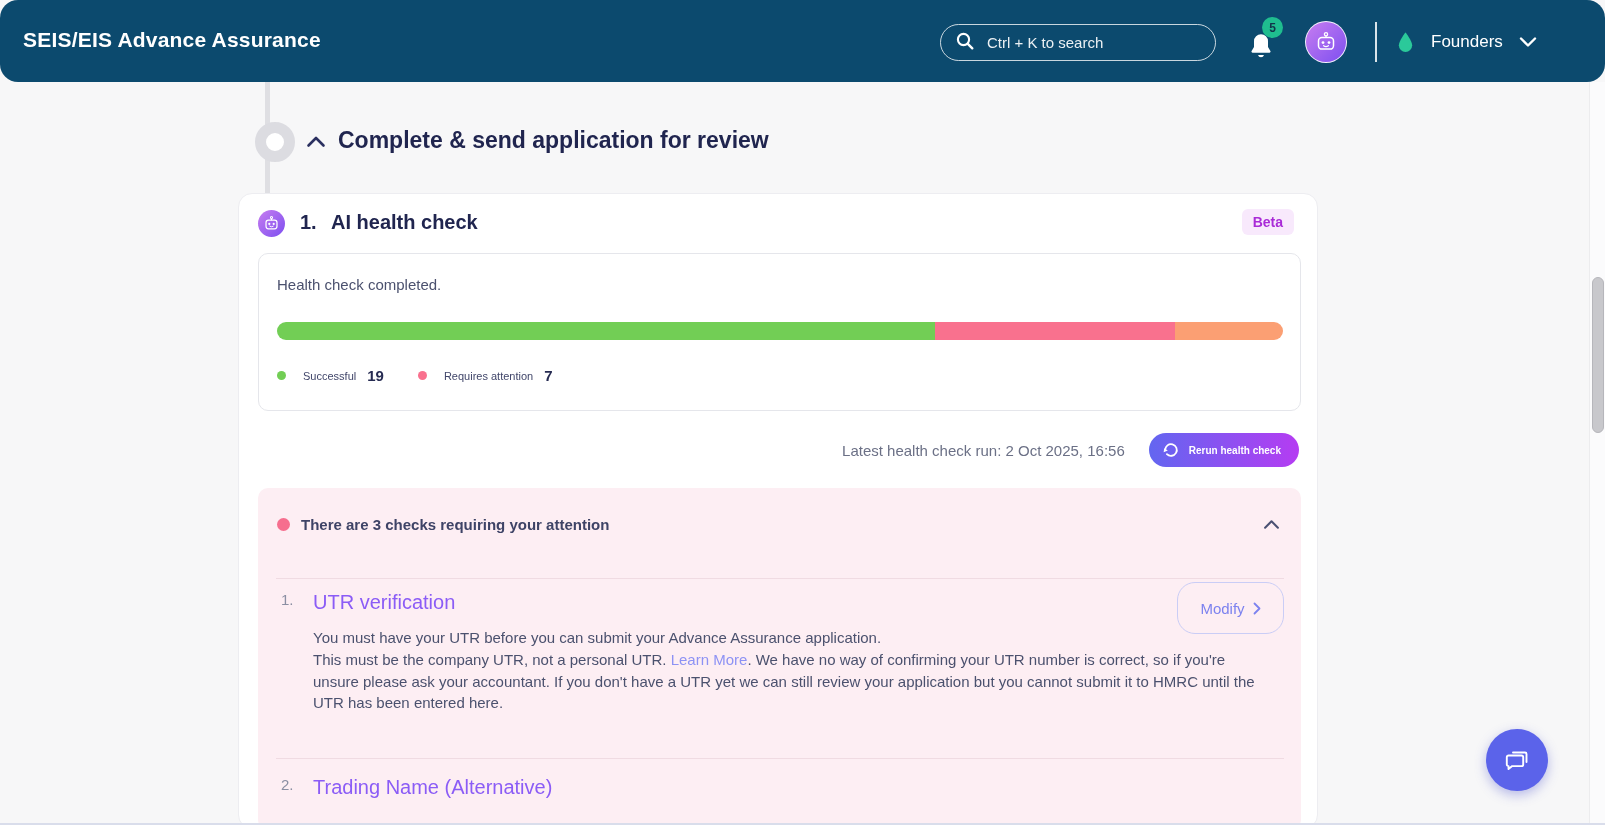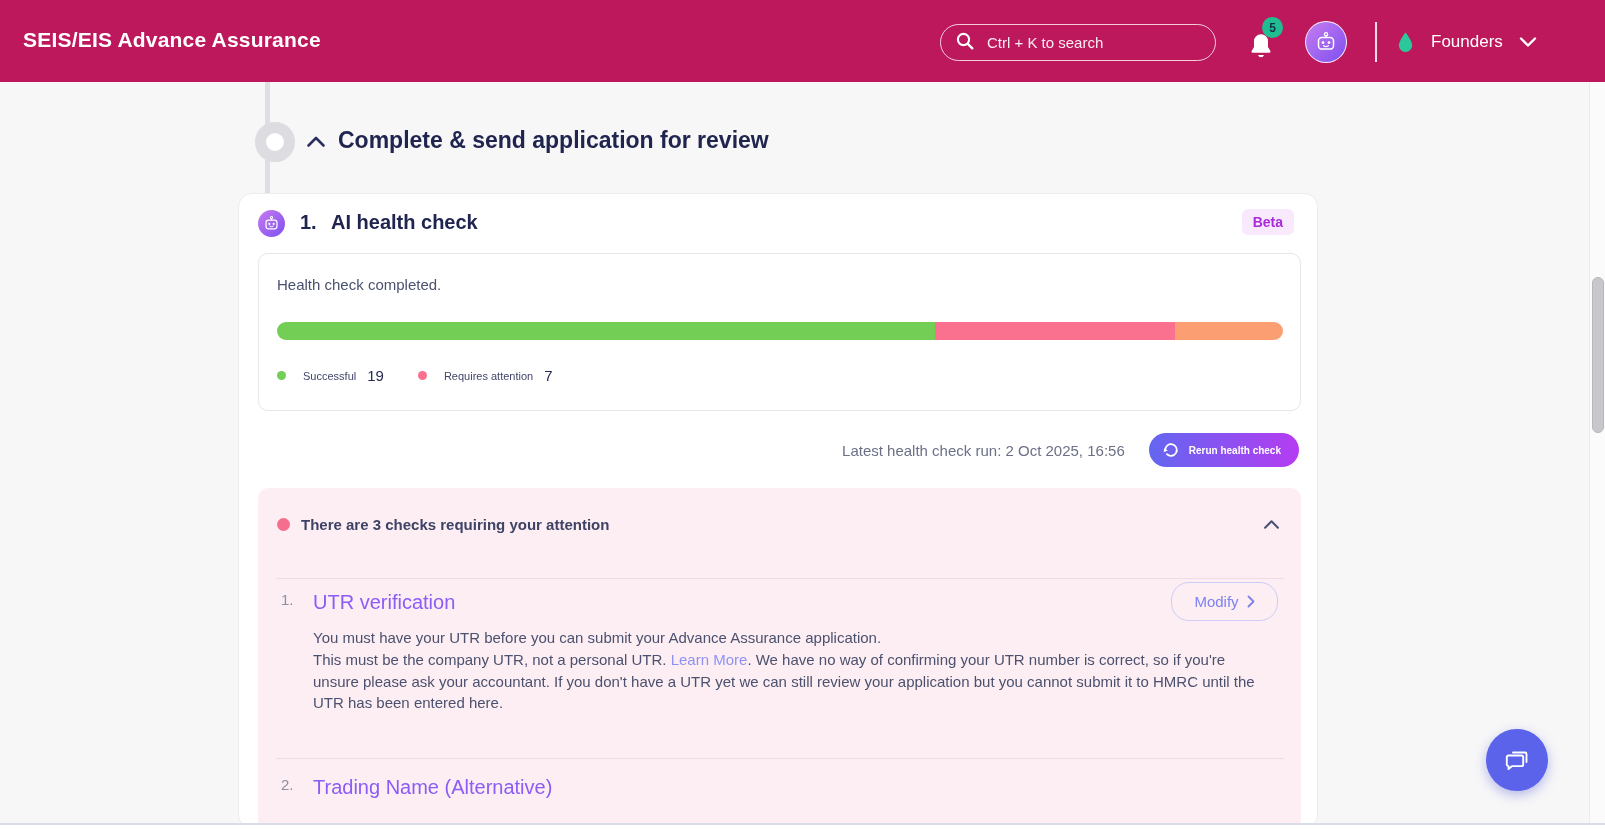--- a/index.html
+++ b/index.html
@@ -1,21 +1,21 @@
 <!DOCTYPE html>
 <html><head>
 <meta charset="utf-8">
 <style>
   * { margin:0; padding:0; box-sizing:border-box; }
   html,body { width:1605px; height:829px; overflow:hidden; }
   body { font-family:"Liberation Sans", sans-serif; background:#f7f7f8; position:relative; }
   .app { position:absolute; inset:0; }
 
   
-  .header { position:absolute; left:0; top:0; width:1605px; height:82px; background:#be185d; }
+  .header { position:absolute; left:0; top:0; width:1605px; height:82px; background:#0c4a6e;border-radius:18px; }
   .app-title { position:absolute; left:23px; top:28px; color:#ffffff; font-size:21px; font-weight:bold; letter-spacing:0.2px; }
   .search-pill { position:absolute; left:940px; top:24px; width:276px; height:37px; border:1px solid rgba(255,255,255,0.78); border-radius:19px; display:flex; align-items:center; padding:0 14px; gap:12px; }
   .search-pill input { flex:1; background:transparent; border:none; outline:none; color:#ffffff; font-size:15px; font-family:"Liberation Sans", sans-serif; }
   .search-pill input::placeholder { color:rgba(255,255,255,0.92); }
   .bell-wrap { position:absolute; left:1243px; top:25px; width:40px; height:40px; cursor:pointer; }
   .badge { position:absolute; left:19px; top:-8px; min-width:21px; height:21px; border-radius:50%; background:#1fbd8f; color:#12344a; font-size:12px; font-weight:bold; display:flex; align-items:center; justify-content:center; }
   .avatar { position:absolute; left:1305px; top:21px; width:42px; height:42px; border-radius:50%; background:linear-gradient(135deg,#c77df0,#7d4ff0); border:1.5px solid rgba(255,255,255,0.9); display:flex; align-items:center; justify-content:center; cursor:pointer; }
   .hdr-divider { position:absolute; left:1375px; top:22px; width:2px; height:40px; background:rgba(255,255,255,0.85); }
   .account { position:absolute; left:1396px; top:22px; height:40px; display:flex; align-items:center; gap:16px; cursor:pointer; }
   .account-name { color:#ffffff; font-size:17px; }
@@ -37,35 +37,35 @@
   .health-status { position:absolute; left:18px; top:22px; font-size:15px; color:#4b516e; }
   .progress { position:absolute; left:18px; top:68px; width:1006px; height:18px; border-radius:9px; overflow:hidden; display:flex; }
   .seg { height:100%; }
   .seg-green { background:#72ce55; }
   .seg-pink { background:#f9718e; }
   .seg-orange { background:#fb9f73; }
   .legend { position:absolute; left:18px; top:113px; display:flex; align-items:center; gap:34px; }
   .legend-item { display:flex; align-items:center; gap:9px; }
   .dot9 { width:9px; height:9px; border-radius:50%; }
   .legend-label { font-size:11px; color:#41466a;margin-left:8px; }
-  .legend-count { font-size:15px; font-weight:normal; color:#262b52; margin-left:2px; }
+  .legend-count { font-size:15px; font-weight:bold; color:#262b52; margin-left:2px; }
 
   .meta-row { position:absolute; right:18px; top:239px; height:34px; display:flex; align-items:center; gap:24px; }
   .last-run { font-size:15px; color:#6b7086; }
   .rerun-btn { height:34px; border:none; border-radius:17px; padding:0 18px 0 12px; display:flex; align-items:center; gap:8px; background:linear-gradient(90deg,#6366f0,#b53cf2); color:#ffffff; font-size:10px; font-weight:bold; font-family:"Liberation Sans", sans-serif; cursor:pointer; }
 
   
   .attn { position:absolute; left:19px; top:294px; width:1043px; height:342px; background:#fdeef3; border-radius:10px; }
   .attn-dot { position:absolute; left:19px; top:30px; width:13px; height:13px; border-radius:50%; background:#f66e8e; }
   .attn-header { position:absolute; left:43px; top:28px; font-size:15px; font-weight:bold; color:#3e4366; }
   .attn-collapse { position:absolute; right:19px; top:25px; width:22px; height:22px; cursor:pointer; display:flex; align-items:center; justify-content:center; }
   .attn-div { position:absolute; left:18px; right:17px; height:1px; background:#f0dbe2; }
   .item-num { position:absolute; left:23px; font-size:15px; color:#8b8fa3; }
   .item-title { position:absolute; left:55px; font-size:20px; font-weight:normal; color:#8b5cf6; }
-  .modify-btn { position:absolute; right:23px; top:94px; width:107px; height:39px; border-radius:18px; border:1px solid #cacdf6; background:transparent; color:#7c82ef; font-size:15px; font-family:"Liberation Sans", sans-serif; display:flex; align-items:center; justify-content:center; gap:8px; cursor:pointer; }
+  .modify-btn { position:absolute; right:17px; top:94px; width:107px; height:52px; border-radius:18px; border:1px solid #cacdf6; background:transparent; color:#7c82ef; font-size:15px; font-family:"Liberation Sans", sans-serif; display:flex; align-items:center; justify-content:center; gap:8px; cursor:pointer; }
   .item-body { position:absolute; left:55px; top:139px; width:958px; font-size:15px; line-height:21.8px; color:#4b516e; }
   .learn-link { color:#8d92f4; text-decoration:none; cursor:pointer; }
 
   
   .chat-fab { position:absolute; left:1486px; top:729px; width:62px; height:62px; border-radius:50%; background:#5b63ea; box-shadow:0 4px 12px rgba(60,70,200,0.35); display:flex; align-items:center; justify-content:center; cursor:pointer; border:none; }
   .scroll-track { position:absolute; left:1589px; top:82px; width:16px; height:741px; background:#fbfbfc; border-left:1px solid #ececee; }
   .scroll-thumb { position:absolute; left:2px; top:195px; width:12px; height:156px; background:#c8c8cc; border:1px solid #b6b6bb; border-radius:6px; cursor:pointer; }
   .bottom-edge { position:absolute; left:0; top:823px; width:1605px; height:2px; background:#d9ddeb; }
   .bottom-strip { position:absolute; left:0; top:825px; width:1605px; height:4px; background:#ffffff; }
 </style>

